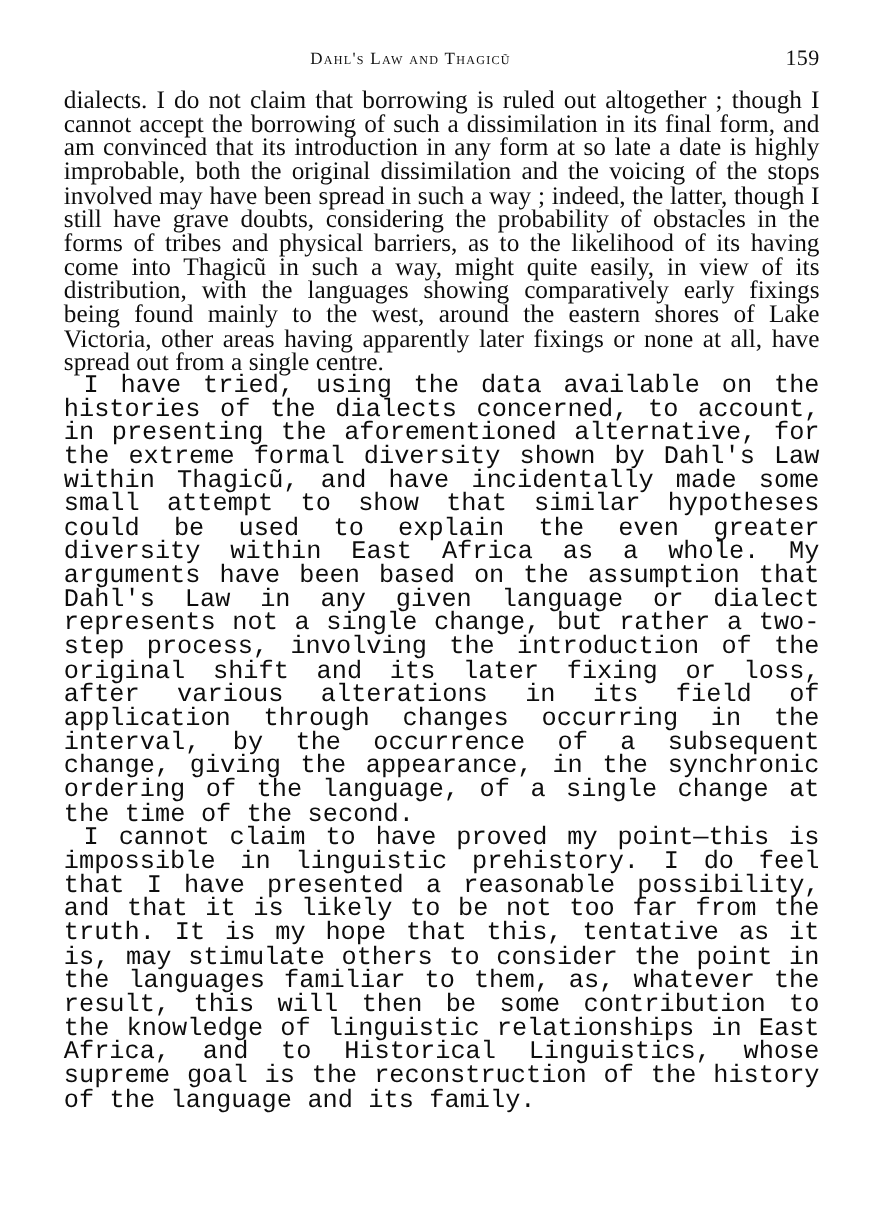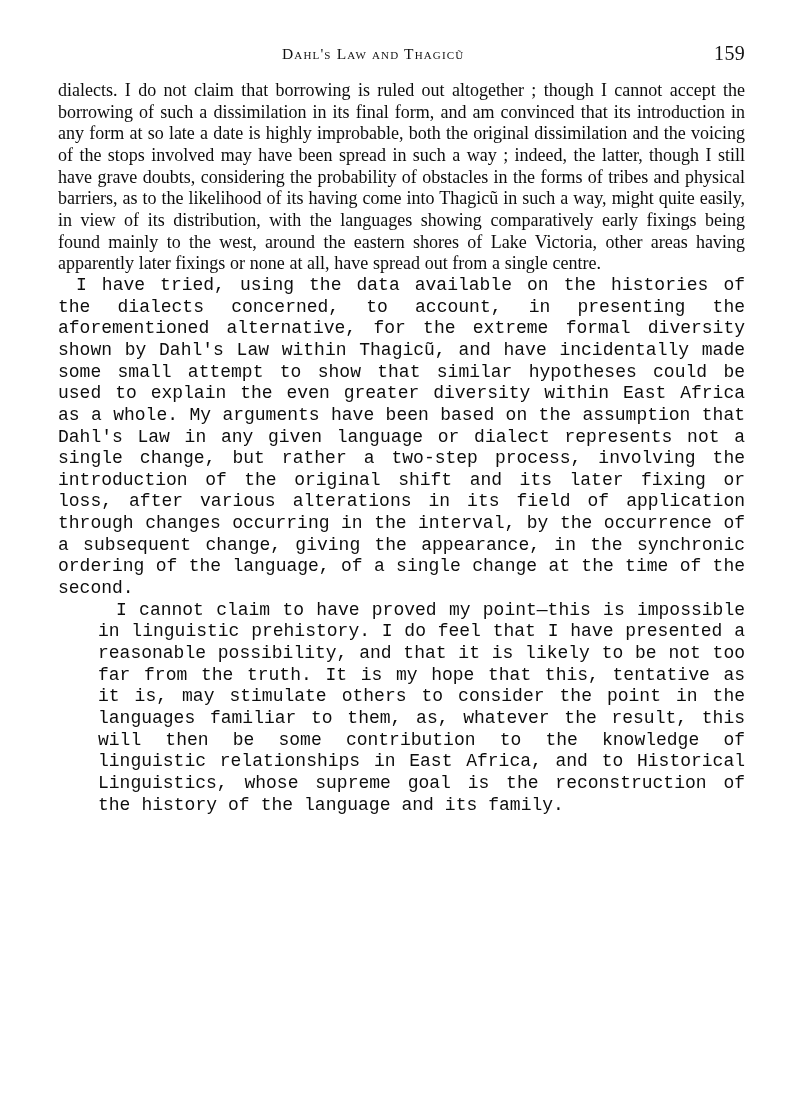--- a/index.html
+++ b/index.html
@@ -48,35 +48,34 @@
 
   
   .textblock {
     position: absolute;
     left: 58px;
     top: 80px;
     width: 687px;
   }
   .para {
     margin: 0;
-    font-size: 18px;
+    font-size: 23px;
     line-height: 21.65px;
     text-align: justify;
     text-justify: inter-word;
     word-spacing: 0.2px;
     hyphens: none;
     -webkit-hyphens: none;
   }
   .para + .para {
     text-indent: 18px;
     font-family: Liberation Mono, monospace;
   }
   .para:last-child {
     text-align: justify;
-    margin-left: 40px;
   }
 </style>
 </head>
 <body>
 
 <div class="page">
 
   <div class="running-head">
     <div class="head-title">Dahl's Law and Thagicũ</div>
     <div class="head-folio">159</div>

